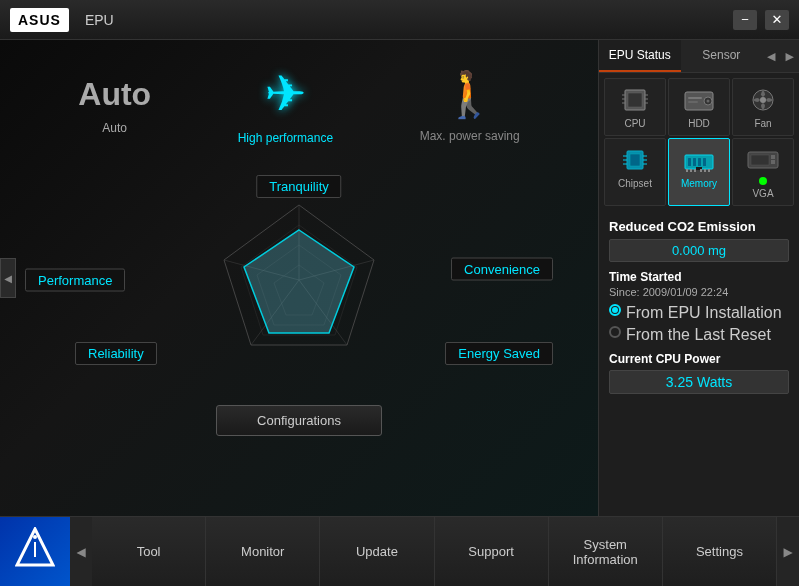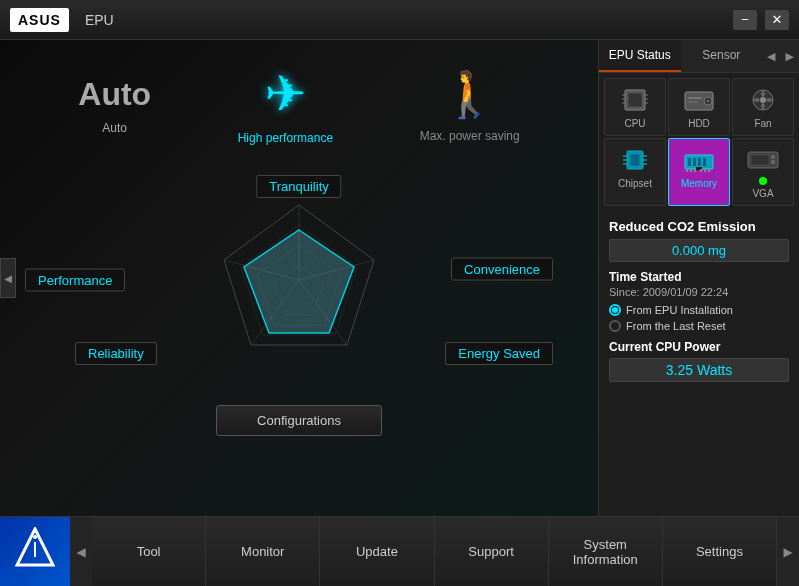--- a/index.html
+++ b/index.html
@@ -227,21 +227,21 @@
       flex-direction: column;
       align-items: center;
       padding: 6px 3px;
       border: 1px solid #333;
       background: #222;
       cursor: pointer;
       border-radius: 2px;
     }
     .icon-item.active {
       border-color: #00e5ff;
-      background: #a21caf;
+      background: #404040;
       text-align: right;
     }
     .icon-item svg {
       width: 36px;
       height: 30px;
     }
     .icon-item-label {
       font-size: 10px;
       color: #aaa;
       margin-top: 3px;
@@ -286,24 +286,24 @@
       font-weight: bold;
       margin-bottom: 2px;
     }
     .time-since {
       font-size: 11px;
       color: #aaa;
       margin-bottom: 6px;
     }
     .radio-option {
       display: flex;
-      align-items: flex-end;
+      align-items: flex-start;
       gap: 5px;
       margin-bottom: 4px;
-      font-size: 11px;
+      font-size: 16px;
       color: #ccc;
       cursor: pointer;
     }
     .radio-circle {
       width: 12px;
       height: 12px;
       border-radius: 50%;
       border: 2px solid #555;
       display: flex;
       align-items: center;

